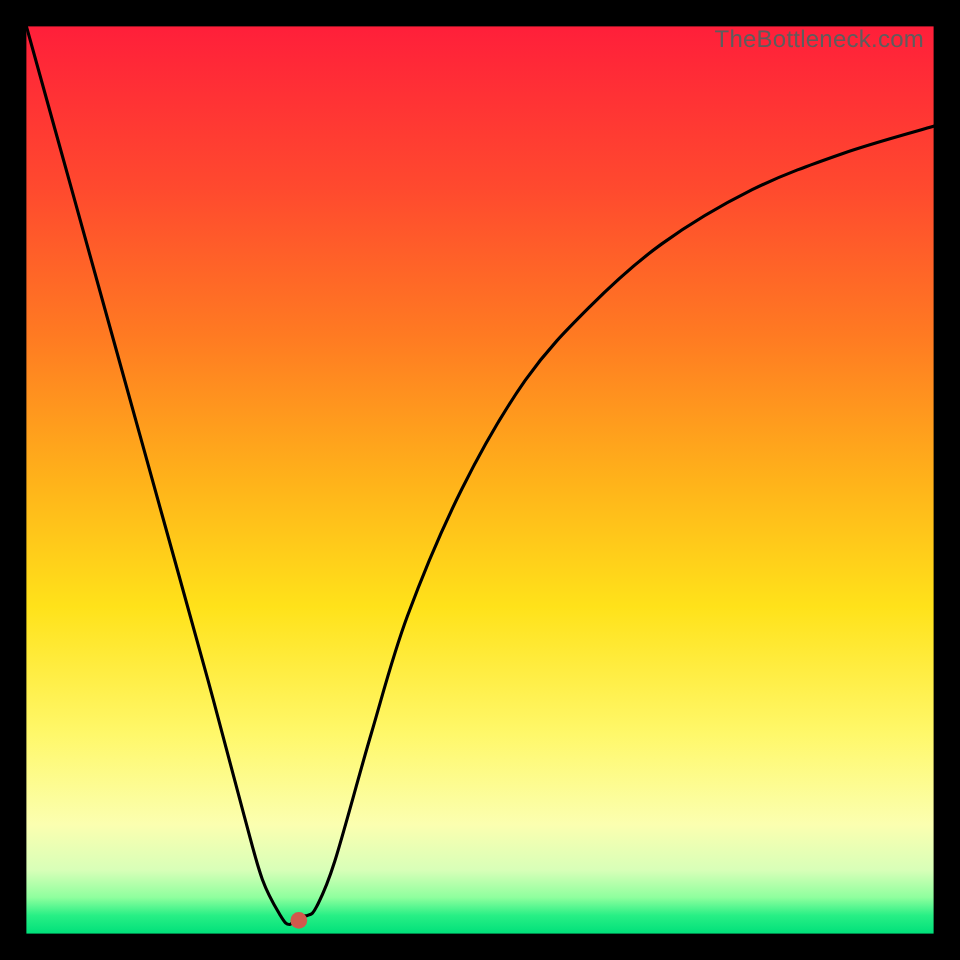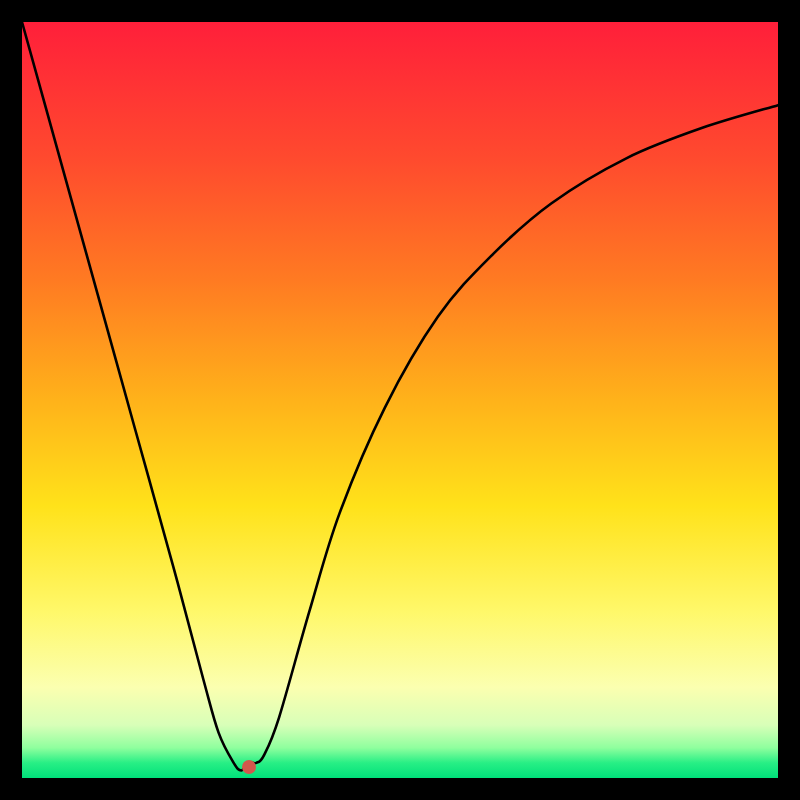--- a/index.html
+++ b/index.html
@@ -54,18 +54,19 @@
     border-radius: 50%;
     background: #d2584c;
     transform: translate(-50%, -50%);
   }
 </style>
 </head>
 <body>
 
 <div class="frame">
   <div class="plot-area">
+    <div class="watermark">TheBottleneck.com</div>
     <svg class="curve" viewBox="0 0 756 756" preserveAspectRatio="none">
       <path id="curve-path" fill="none" stroke="#000" stroke-width="2.6" stroke-linejoin="round" stroke-linecap="round" d="M 0.00 0.00 C 6.30 22.68, 25.20 90.72, 37.80 136.08 C 50.40 181.44, 63.00 226.80, 75.60 272.16 C 88.20 317.52, 100.80 362.88, 113.40 408.24 C 126.00 453.60, 139.86 502.74, 151.20 544.32 C 162.54 585.90, 173.88 630.00, 181.44 657.72 C 189.00 685.44, 191.52 696.78, 196.56 710.64 C 201.60 724.50, 207.90 734.58, 211.68 740.88 C 215.46 747.18, 216.72 748.44, 219.24 748.44 C 221.76 748.44, 224.28 742.14, 226.80 740.88 C 229.32 739.62, 231.84 742.14, 234.36 740.88 C 236.88 739.62, 238.14 740.88, 241.92 733.32 C 245.70 725.76, 249.48 719.46, 257.04 695.52 C 264.60 671.58, 277.20 623.70, 287.28 589.68 C 297.36 555.66, 304.92 525.42, 317.52 491.40 C 330.12 457.38, 346.50 418.32, 362.88 385.56 C 379.26 352.80, 398.16 320.04, 415.80 294.84 C 433.44 269.64, 449.82 253.26, 468.72 234.36 C 487.62 215.46, 506.52 197.82, 529.20 181.44 C 551.88 165.06, 579.60 148.68, 604.80 136.08 C 630.00 123.48, 655.20 114.66, 680.40 105.84 C 705.60 97.02, 743.40 86.94, 756.00 83.16"></path>
     </svg>
     <div class="marker" id="marker" style="left: 226.8px; top: 744.66px; background: rgb(210, 88, 76);"></div>
   </div>
 </div>
 
 </body></html>

